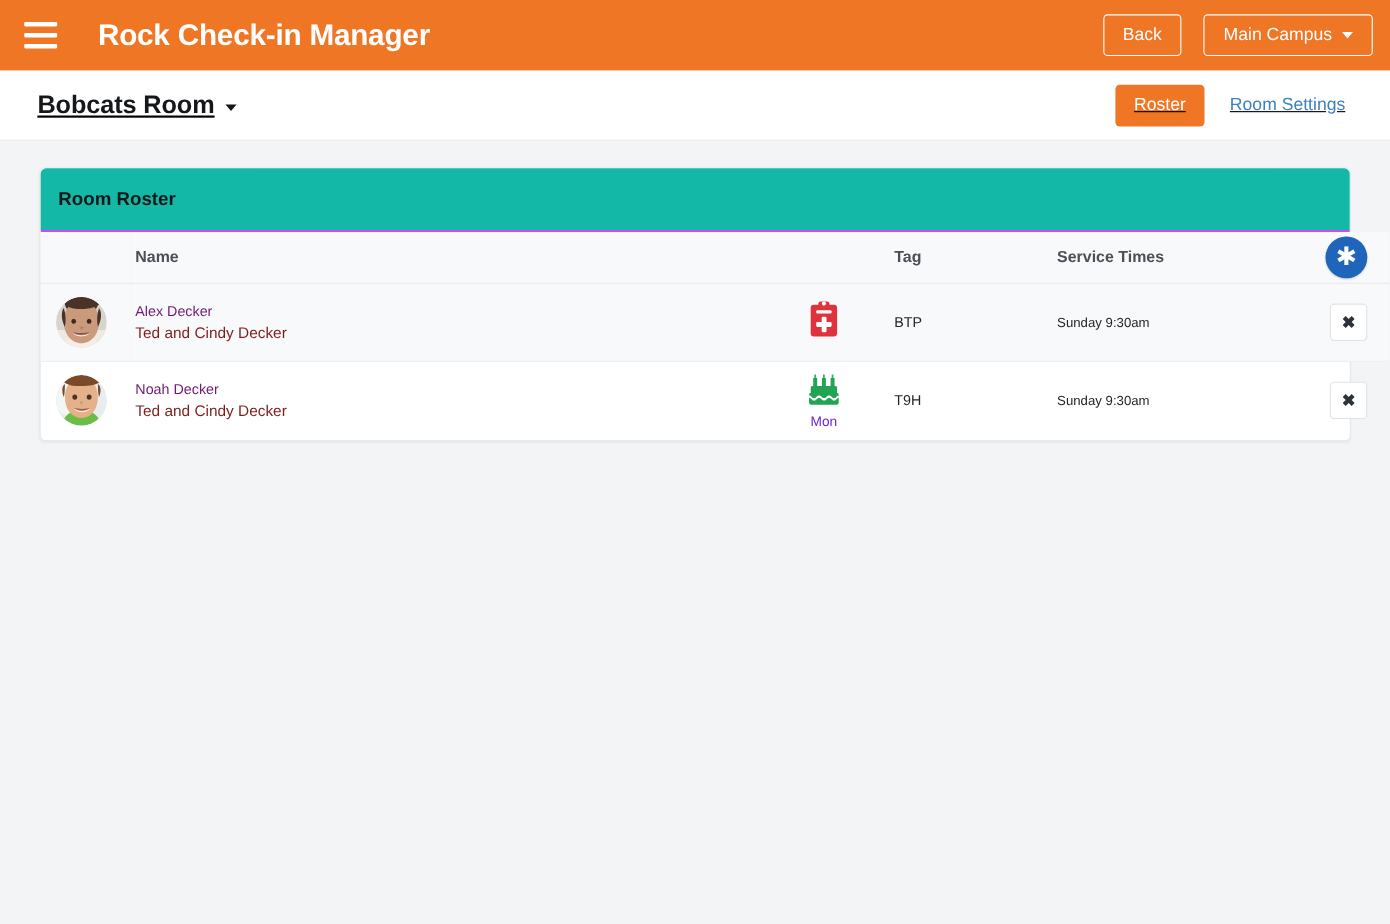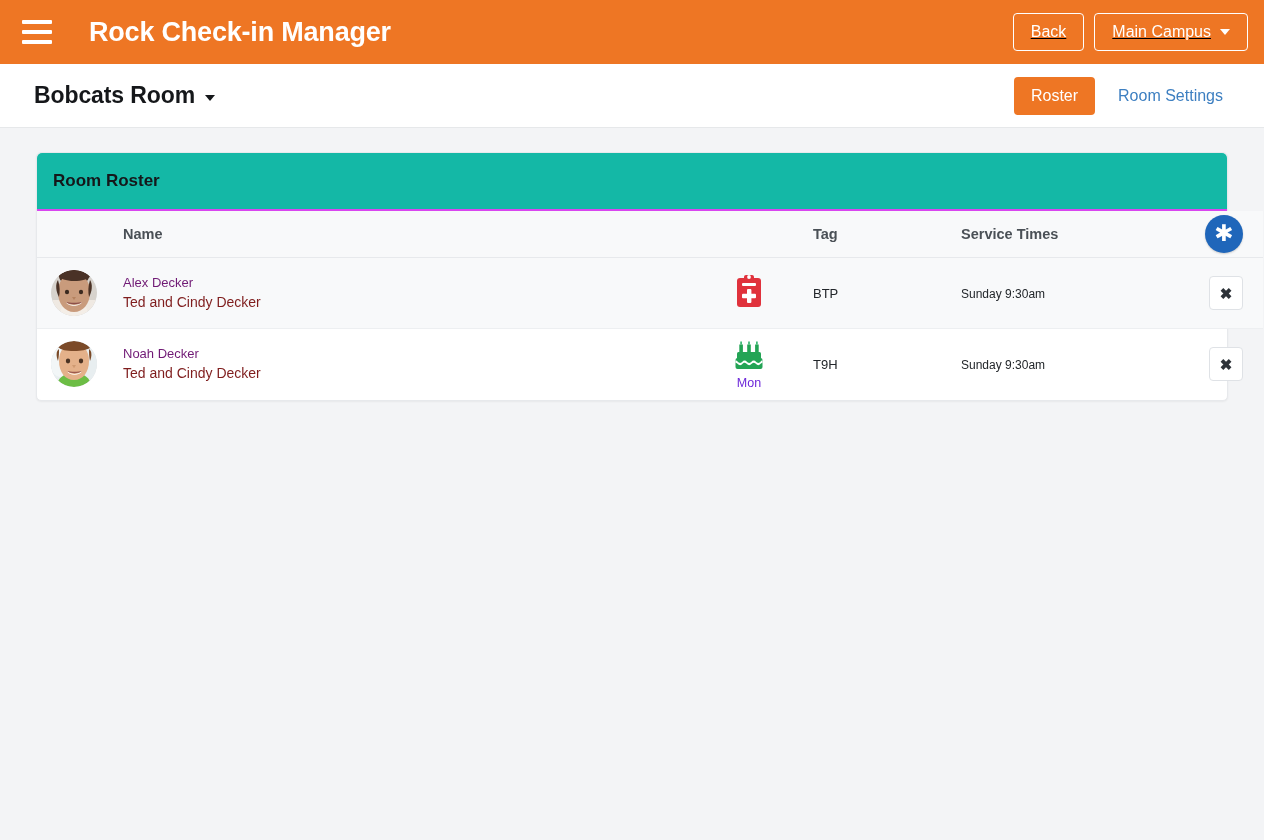--- a/index.html
+++ b/index.html
@@ -41,22 +41,21 @@
     font-size: 27px;
     font-weight: bold;
     margin-left: 37px;
     letter-spacing: -0.2px;
     white-space: nowrap;
   }
   .topbar-actions {
     margin-left: auto;
     display: flex;
     align-items: center;
-    gap: 10px;
-    text-decoration: underline;
+    gap: 20px;
   }
   .obtn {
     background: transparent;
     border: 1px solid #ffffff;
     color: #ffffff;
     font-size: 16px;
     font-family: "Liberation Sans", sans-serif;
     border-radius: 4px;
     padding: 9px 17px;
     cursor: pointer;
@@ -75,20 +74,21 @@
   }
 
   
   .subbar {
     height: 64px;
     background: #ffffff;
     display: flex;
     align-items: center;
     padding: 0 24px 0 34px;
     border-bottom: 1px solid #e6e8ea;
+    text-decoration: underline;
   }
   .room-title {
     font-size: 23px;
     font-weight: bold;
     color: #15171a;
     display: inline-flex;
     align-items: center;
     gap: 10px;
     cursor: pointer;
     letter-spacing: -0.1px;

